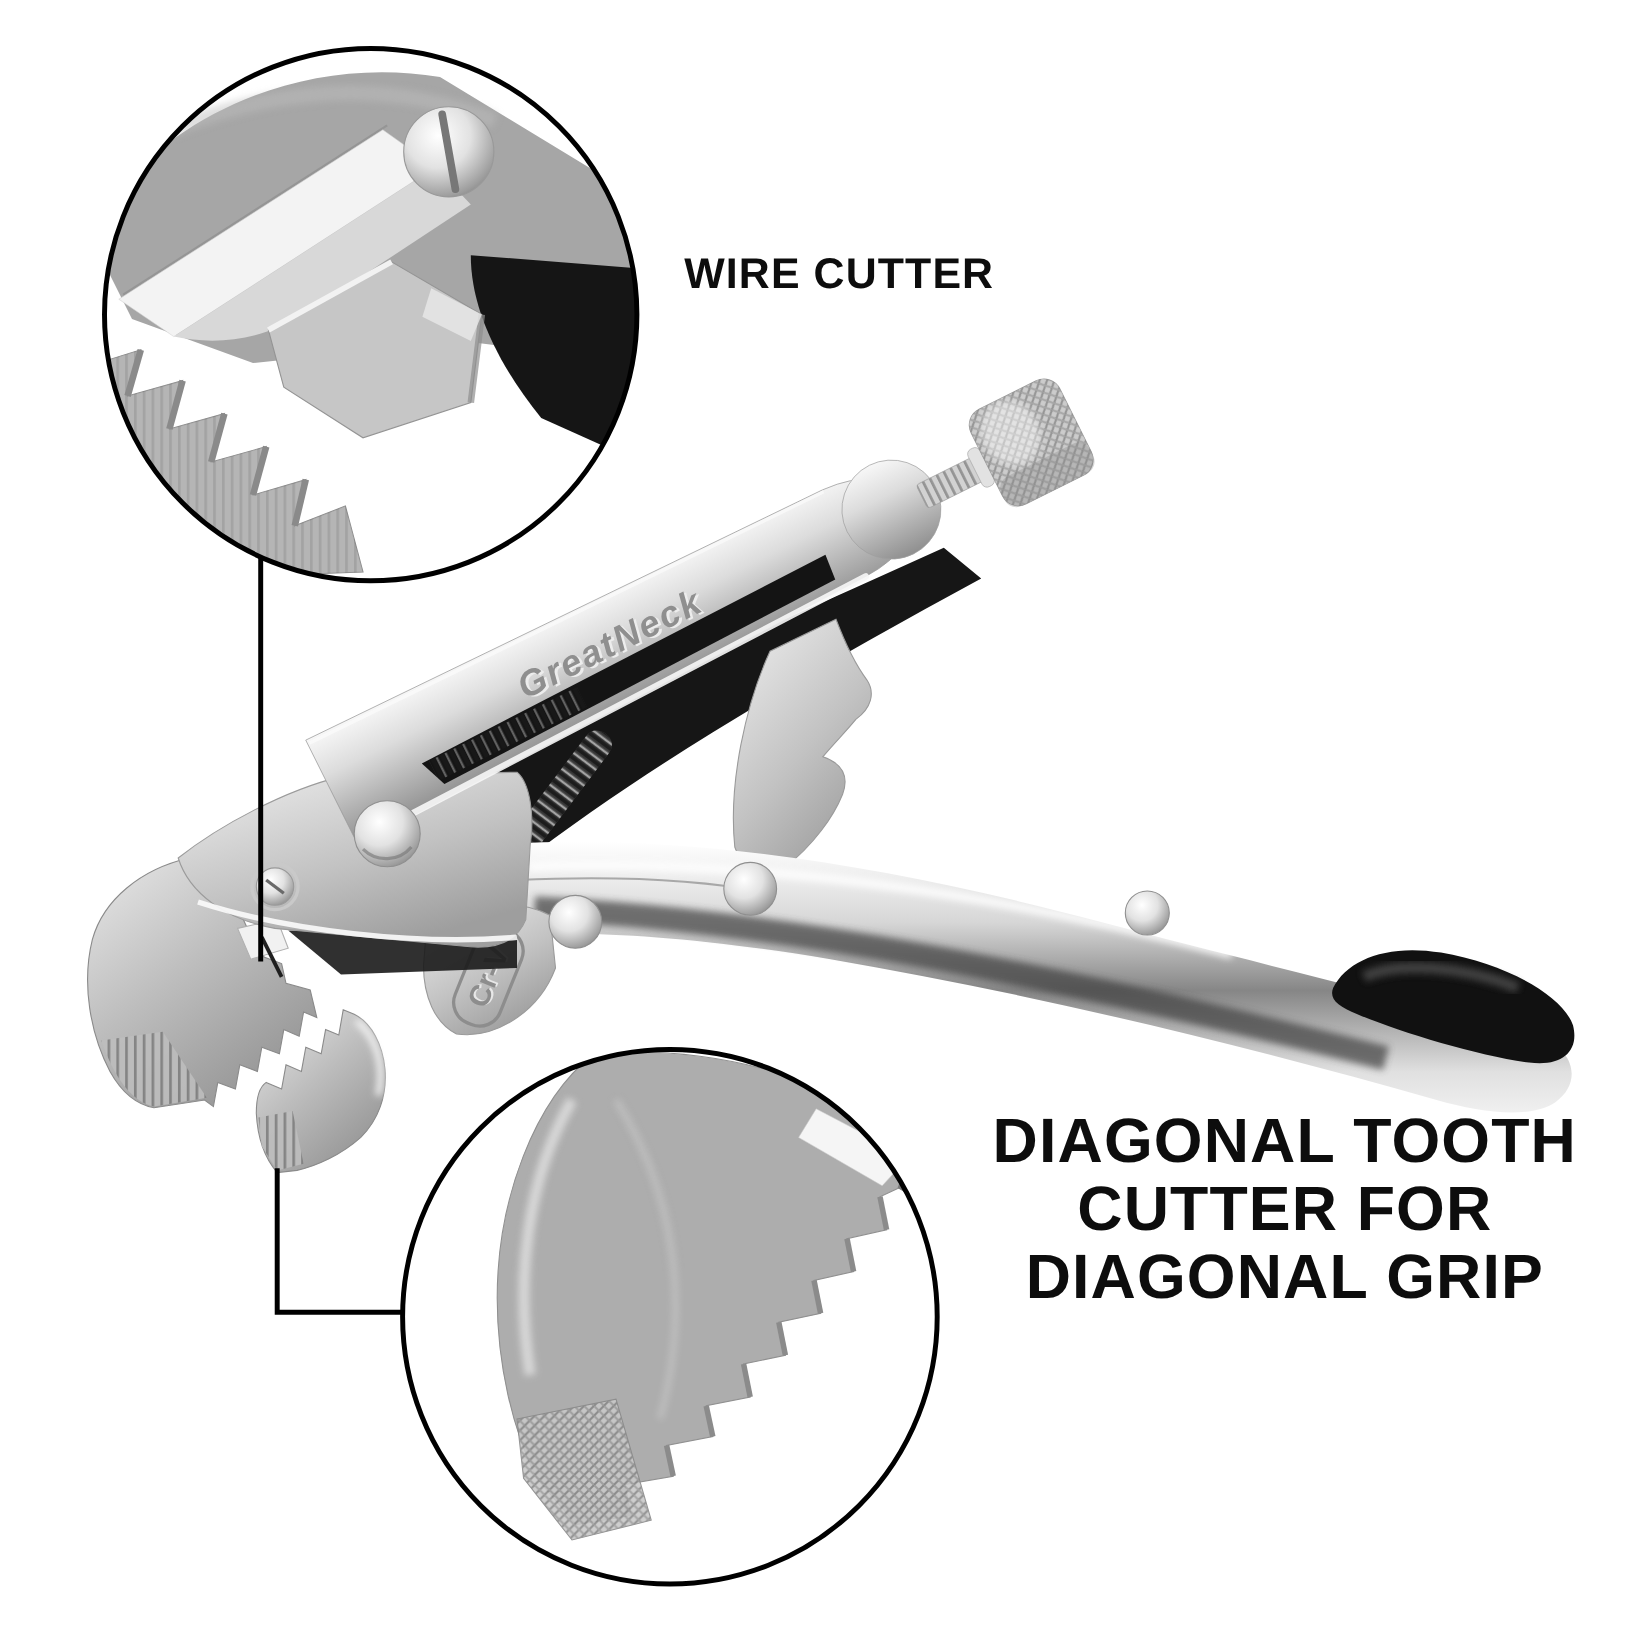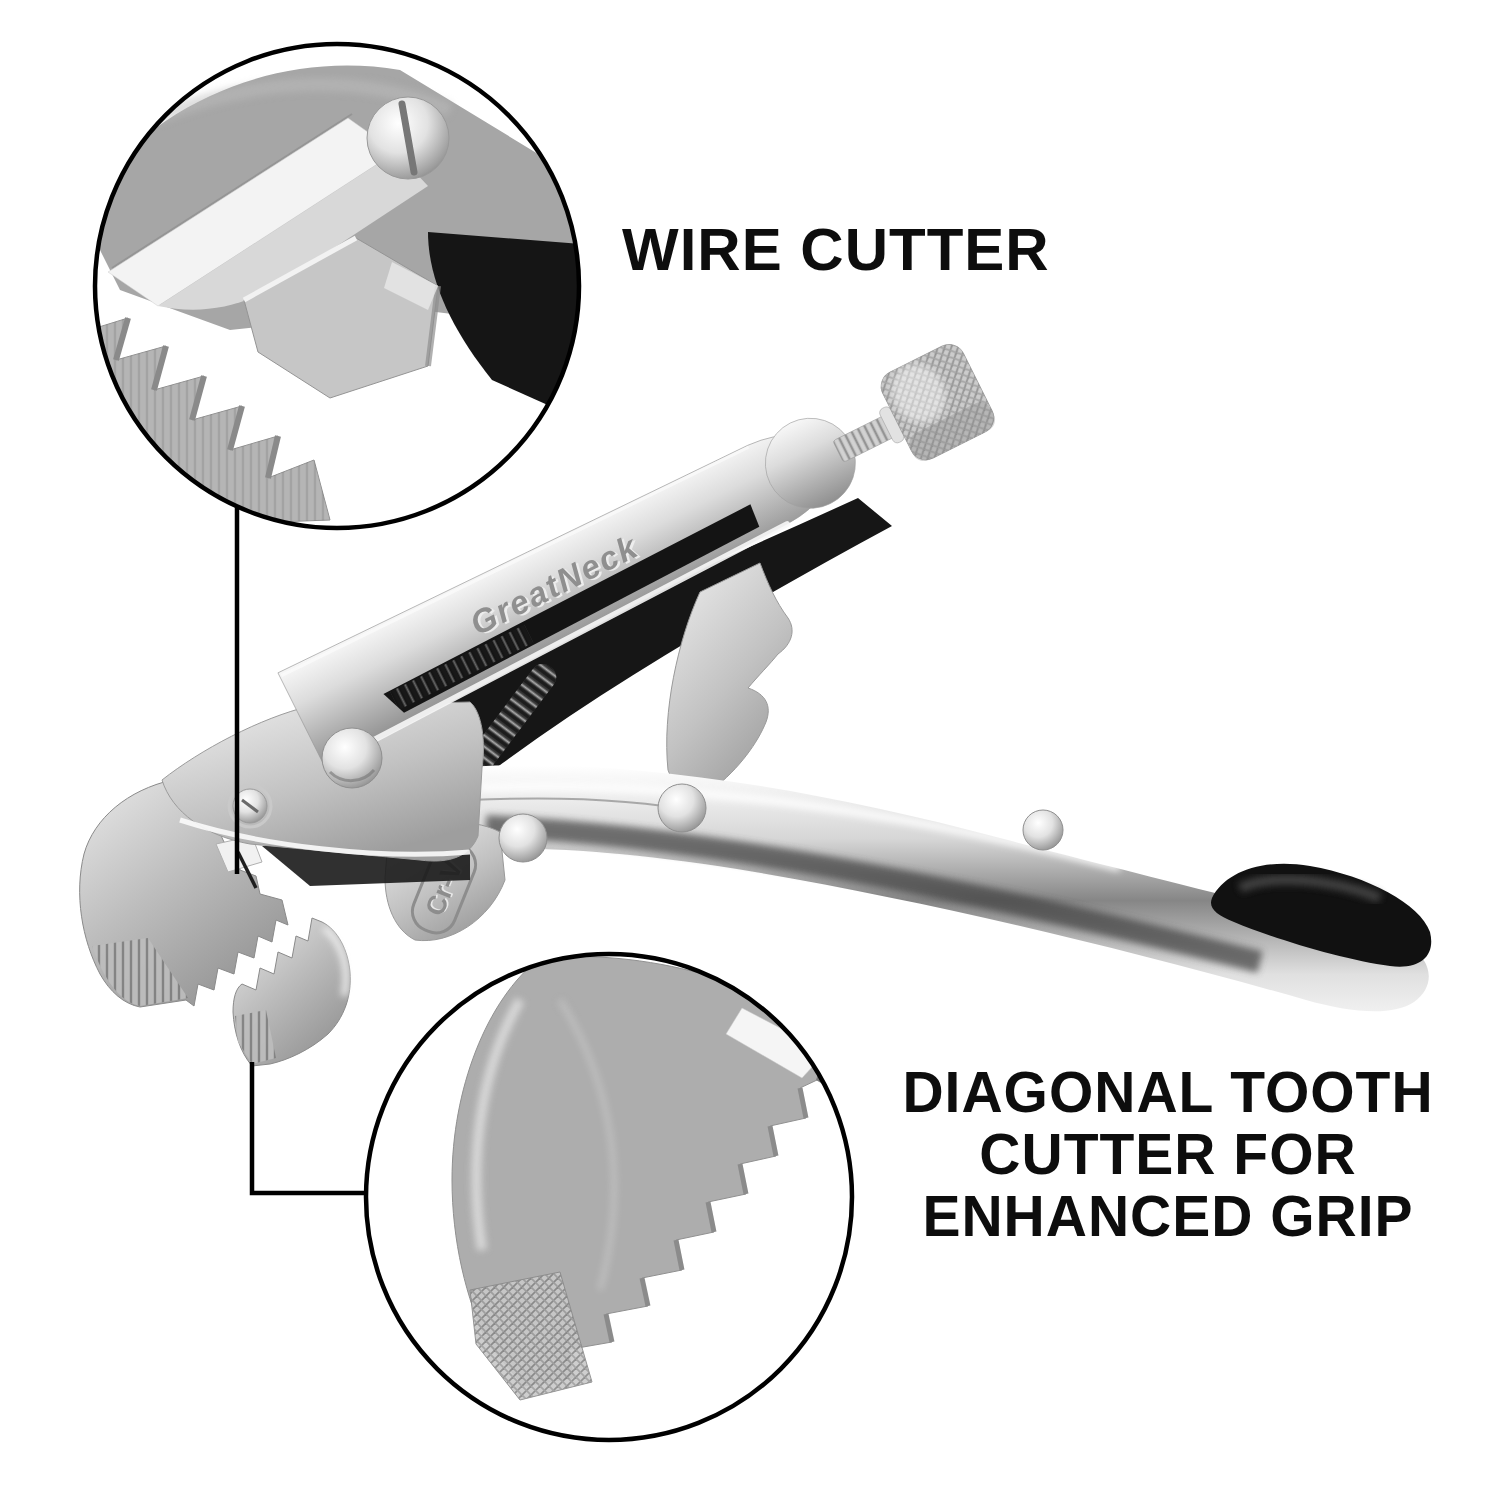--- a/index.html
+++ b/index.html
@@ -6,23 +6,23 @@
   .stage{
     position:relative;width:1500px;height:1500px;background:#ffffff;
     overflow:hidden;font-family:"Liberation Sans",sans-serif;
   }
   .stage svg{position:absolute;left:0;top:0;}
   .callout-label{
     position:absolute;color:#0d0d0d;font-weight:bold;
     font-family:"Liberation Sans",sans-serif;
     letter-spacing:1px;white-space:nowrap;
   }
-  .label-wire{left:622px;top:222px;font-size:60px;line-height:56px;}
+  .label-wire{left:622px;top:222px;font-size:39px;line-height:56px;}
   .label-tooth{
-    left:868px;top:1061px;width:600px;font-size:57px;line-height:62px;
+    left:868px;top:1006px;width:600px;font-size:57px;line-height:62px;
     text-align:center;white-space:normal;
   }
 </style>
 </head>
 <body>
 
 <div class="stage">
 
 <svg width="1500" height="1500" viewBox="0 0 1500 1500">
   <defs>
@@ -254,16 +254,16 @@
 
   <path d="M 237,507 L 237,874" stroke="#000000" stroke-width="4.5" fill="none"></path>
   <path d="M 252,1062 L 252,1193 L 366,1193" stroke="#000000" stroke-width="4.5" fill="none" stroke-linejoin="miter"></path>
 </svg>
 
 <div class="callout-label label-wire">WIRE CUTTER</div>
 
 <div class="callout-label label-tooth">
   <div>DIAGONAL TOOTH</div>
   <div>CUTTER FOR</div>
-  <div>ENHANCED GRIP</div>
+  <div>DIAGONAL GRIP</div>
 </div>
 
 </div>
 
 </body></html>

